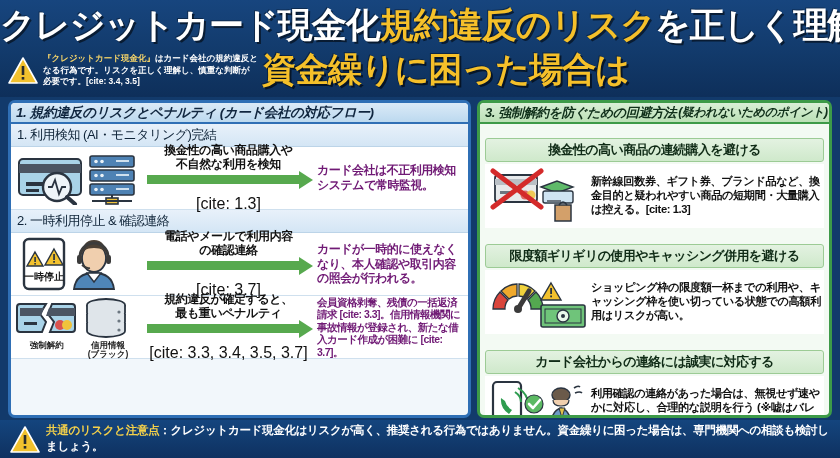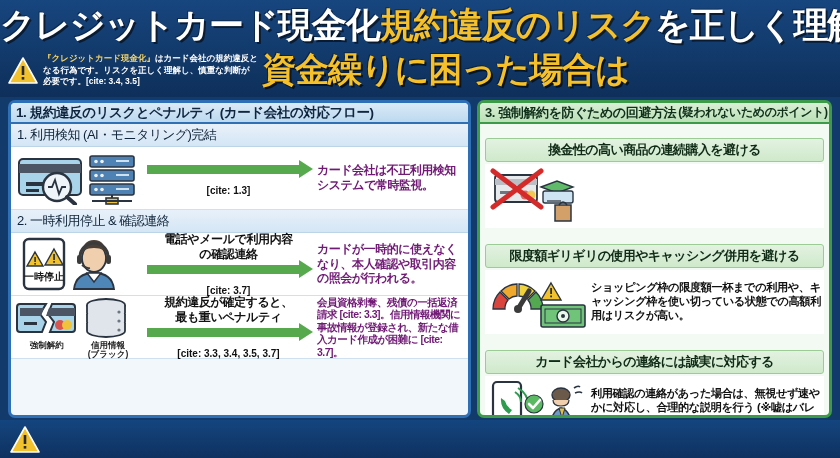--- a/index.html
+++ b/index.html
@@ -53,21 +53,21 @@
     background: #f2f7fb;
     border: 3px solid #2f6fb5;
   }
   .panel-right {
     left: 477px; top: 100px; width: 355px; height: 318px;
     background: #f3faf3;
     border: 3px solid #3d9a48;
   }
   .panel-head {
     height: 21px; display: flex; align-items: center;
-    padding: 0 5px; font-weight: bold; white-space: nowrap;
+    padding: 0 5px; font-weight: bold; white-space: nowrap; font-style: italic;
   }
   .panel-left .panel-head {
     background: linear-gradient(180deg, #dbeaf7 0%, #bcd9ef 100%);
     color: #10263f; font-size: 13.5px;
     border-bottom: 2px solid #2f6fb5;
     letter-spacing: -0.4px;
   }
   .panel-right .panel-head {
     background: linear-gradient(180deg, #d9efd6 0%, #bbe0b6 100%);
     color: #10301a; font-size: 13px;
@@ -102,21 +102,21 @@
   .arrow-wrap { position: relative; width: 100%; height: 13px; margin: 2px 0 0; }
   .arrow {
     position: absolute; left: 2px; top: 2px; height: 9px; width: calc(100% - 14px);
     background: #57a94e;
   }
   .arrow:after {
     content: ""; position: absolute; right: -13px; top: -4.5px;
     border-top: 9px solid transparent; border-bottom: 9px solid transparent;
     border-left: 14px solid #57a94e;
   }
-  .cite-mid { font-size: 10px; font-weight: bold; color: #111; margin-top: 9px; }
+  .cite-mid { font-size: 16px; font-weight: normal; color: #111; margin-top: 9px; }
   .step-right {
     flex: 0 0 150px; font-size: 12px; font-weight: bold; color: #701a75;
     line-height: 1.22; letter-spacing: -0.5px; padding-left: 3px;
   }
   .step-right.small { font-size: 10.5px; line-height: 1.2; }
 
   
   .tip { padding: 14px 5px 2px; }
   .tip-title {
     background: linear-gradient(180deg,#e3f2e1 0%, #cfe9cb 100%);
@@ -196,20 +196,21 @@
             <circle cx="80" cy="38.5" r="1.8" fill="#e9f1f7"></circle>
               <circle cx="86" cy="38.5" r="1.8" fill="#e9f1f7"></circle>
             <rect x="100" y="37" width="13" height="2" fill="#cfe0ee"></rect>
             <line x1="96" y1="44" x2="96" y2="48" stroke="#2a3440" stroke-width="2"></line>
             <rect x="90" y="47" width="12" height="6" fill="#f0c33c" stroke="#2a3440" stroke-width="1.6"></rect>
             <line x1="76" y1="50" x2="116" y2="50" stroke="#2a3440" stroke-width="2"></line>
           </g>
         </svg>
       </div>
       <div class="step-mid">
+        <div class="mid-text">換金性の高い商品購入や<br>不自然な利用を検知</div>
         <div class="arrow-wrap">
             <div class="arrow"></div>
           </div>
         <div class="cite-mid">[cite: 1.3]</div>
       </div>
       <div class="step-right">カード会社は不正利用検知システムで常時監視。</div>
     </div>
   </div>
 
   <div class="step">
@@ -308,20 +309,21 @@
           <circle cx="42" cy="28" r="4.5" fill="#f0c33c" opacity=".85"></circle>
           <line x1="4" y1="4" x2="52" y2="40" stroke="#d42a2a" stroke-width="5" stroke-linecap="round"></line>
           <line x1="52" y1="4" x2="4" y2="40" stroke="#d42a2a" stroke-width="5" stroke-linecap="round"></line>
           <path d="M52 20 l16-6 l16 6 l-16 6 z" fill="#5fba6a" stroke="#2a3440" stroke-width="1.4"></path>
           <rect x="54" y="24" width="30" height="12" rx="2" fill="#cfe4f2" stroke="#2a3440" stroke-width="1.4"></rect>
           <rect x="58" y="33" width="14" height="2.5" fill="#6b7680"></rect>
           <path d="M66 38 h16 v16 h-16 z" fill="#d3a06a" stroke="#2a3440" stroke-width="1.5"></path>
           <path d="M70 38 q4-6 8 0" fill="none" stroke="#2a3440" stroke-width="1.5"></path>
         </svg>
       </div>
+      <div class="tip-text">新幹線回数券、ギフト券、ブランド品など、換金目的と疑われやすい商品の短期間・大量購入は控える。[cite: 1.3]</div>
     </div>
   </div>
 
   <div class="tip">
     <div class="tip-title">限度額ギリギリの使用やキャッシング併用を避ける</div>
     <div class="tip-body">
       <div class="tip-ico">
         <svg width="100" height="58" viewBox="0 0 100 58">
           <path d="M4 36 a24 24 0 0 1 7-17 l8 8 a13 13 0 0 0 -3 9 z" fill="#d9453c" stroke="#2a3440" stroke-width="1.3"></path>
           <path d="M12 18 a24 24 0 0 1 16-7 l0 12 a13 13 0 0 0 -8 3 z" fill="#efa92c" stroke="#2a3440" stroke-width="1.3"></path>
@@ -367,13 +369,14 @@
 </div>
 
 <div class="footer">
   <span>
     <svg width="30" height="27" viewBox="0 0 30 27">
       <polygon points="15,1 29,26 1,26" fill="#f2c12e" stroke="#ffffff" stroke-width="1.6" stroke-linejoin="round"></polygon>
       <rect x="13.7" y="9" width="2.6" height="9" fill="#2b2b2b"></rect>
       <rect x="13.7" y="20" width="2.6" height="2.6" fill="#2b2b2b"></rect>
     </svg>
   </span>
+  <span class="footer-text"><span class="em">共通のリスクと注意点</span><span>：クレジットカード現金化はリスクが高く、推奨される行為ではありません。資金繰りに困った場合は、専門機関への相談も検討しましょう。</span></span>
 </div>
 
 </body></html>

